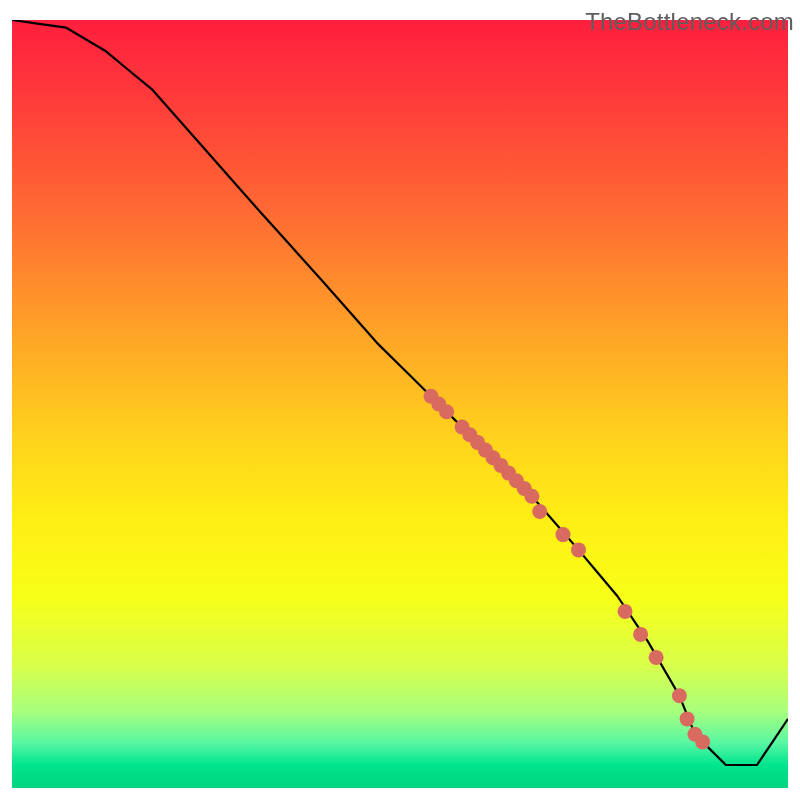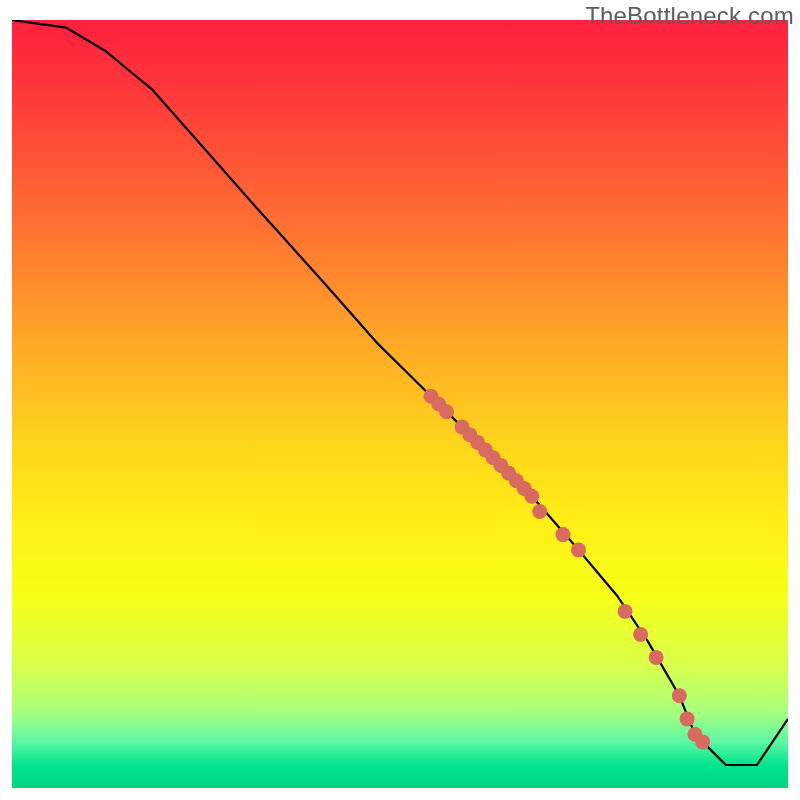--- a/index.html
+++ b/index.html
@@ -29,21 +29,21 @@
   }
 
   .curve-svg {
     position: absolute;
     left: 0; top: 0;
     width: 100%; height: 100%;
   }
 
   .watermark {
     position: absolute;
-    top: 2px;
+    top: 8px;
     right: 6px;
     font-size: 24px;
     font-weight: 500;
     color: #5d5d5d;
     letter-spacing: 0.2px;
   }
 </style>
 </head>
 <body>
 

